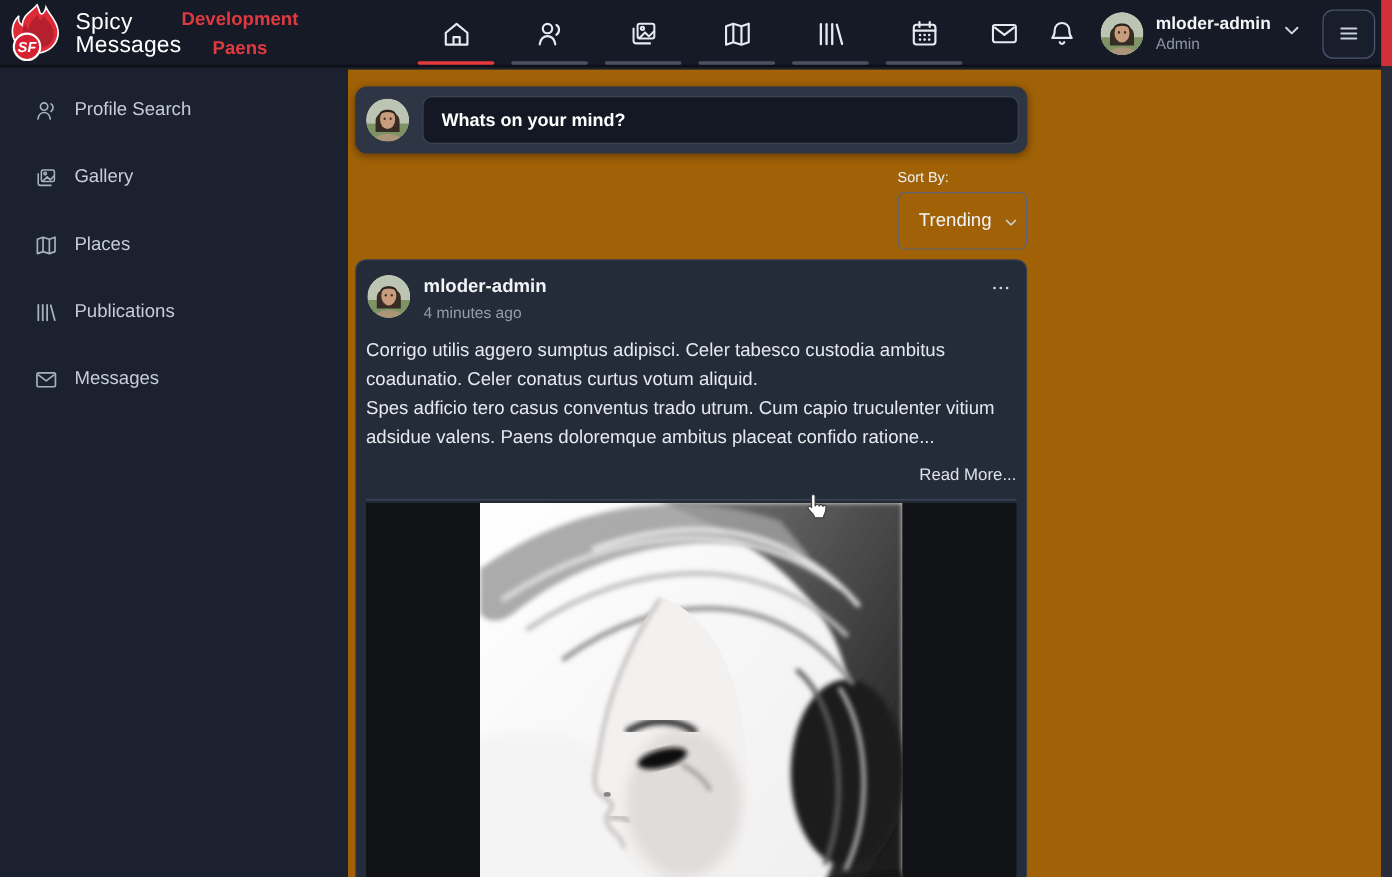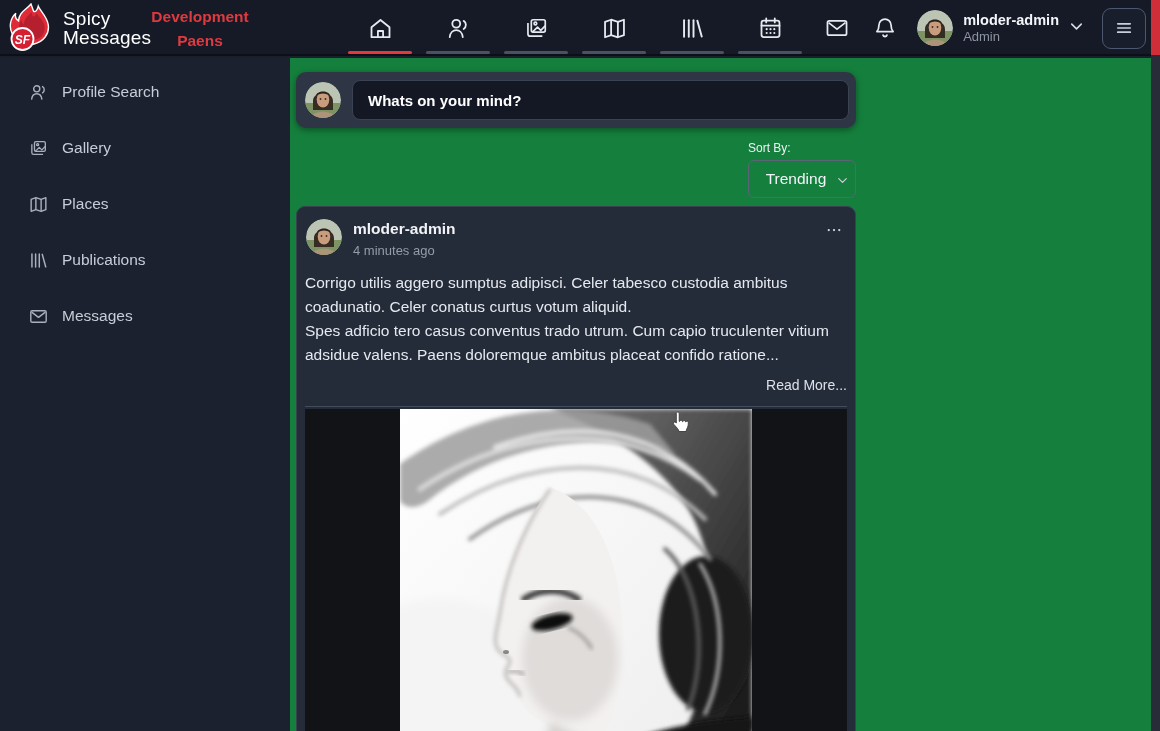--- a/index.html
+++ b/index.html
@@ -52,36 +52,36 @@
   .side-item .s-icon { width:21px; height:21px; margin-left:21px; color:#a9b1c0; display:flex; }
   .side-item .s-icon svg { width:21px; height:21px; }
   .side-item .s-label { margin-left:13px; }
   .side-item.active { background:#272e3c; color:#fff; }
   .side-item.active .s-icon { color:#e3e8ef; }
   .active-bar { position:absolute; left:5px; top:4px; width:5px; height:32px; background:#e5383b;
                 border-radius:3px; display:none; }
   .side-item.active .active-bar { display:block; }
 
   
-  .main { position:absolute; left:290px; top:58px; right:9px; bottom:0; background:#15803d;
+  .main { position:absolute; left:290px; top:58px; right:9px; bottom:0; background:#a16207;
           padding:14px 0 0 6px; }
 
   .composer { width:560px; height:56px; background:#2e3645; border-radius:10px;
               box-shadow:0 2px 7px rgba(0,0,0,.4); display:flex; align-items:center;
               padding:0 7px 0 9px; }
   .composer .avatar { width:36px; height:36px; }
   .composer-input { flex:1; height:40px; margin-left:11px; background:#141824;
                     border:1px solid #3b4352; border-radius:8px; color:#fff; font-weight:bold;
                     font-size:15px; padding:0 15px; font-family:"Liberation Sans",sans-serif; outline:none; }
   .composer-input::placeholder { color:#fff; opacity:1; }
 
   .sort-block { width:560px; margin-top:13px; display:flex; flex-direction:column; align-items:flex-end; }
   .sort-inner { width:108px; }
   .sort-label { color:#eef1f6; font-size:12px; margin-bottom:5px; }
-  .sort-select { width:108px; height:38px; border:1px solid #5a6476; border-radius:6px;
+  .sort-select { width:108px; height:48px; border:1px solid #5a6476; border-radius:6px;
                  background:transparent; color:#f2f4f8; font-size:15.5px; display:flex;
                  align-items:center; justify-content:center; gap:9px; cursor:pointer;padding-left:12px; }
   .sort-select svg { width:15px; height:15px; color:#c7cdd7; margin-top:2px; }
 
   .post-card { width:560px; margin-top:8px; height:600px; background:#242b39;
                border:1px solid #3a4250; border-radius:9px; padding:12px 8px 0 8px; }
   .post-header { display:flex; align-items:flex-start; padding:0 0 0 1px; }
   .post-header .avatar { width:36px; height:36px; }
   .post-meta { margin-left:11px; line-height:1.2; padding-top:1px; }
   .post-author { color:#f1f3f7; font-size:15.5px; font-weight:bold; }

